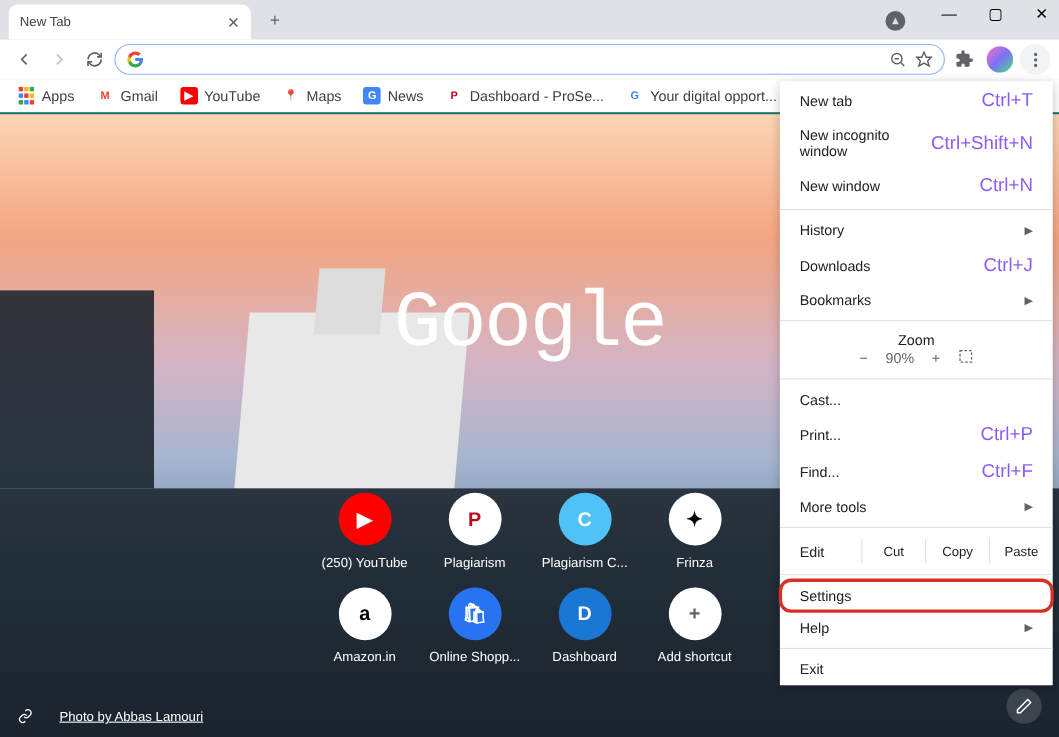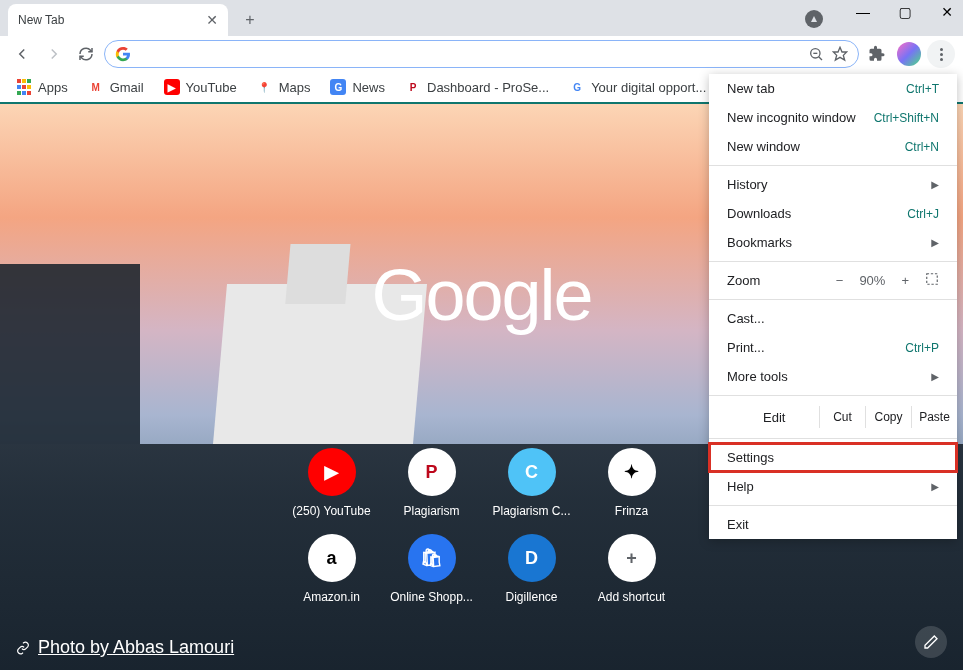--- a/index.html
+++ b/index.html
@@ -34,45 +34,45 @@
 .content { position: relative; height: calc(670px - 104px); background: linear-gradient(180deg, #f4a582 0%, #e8956b 15%, #b8c5d6 40%, #5a7a9a 70%, #2d3e50 100%); overflow: hidden; }
 .sky { position: absolute; inset: 0; background: linear-gradient(180deg, #fcd5b5 0%, #f4a582 20%, #d4b5c4 40%, #a8b5d0 55%, #7892ab 70%); }
 .buildings { position: absolute; bottom: 40%; left: 0; right: 0; height: 200px; }
 .b1 { position: absolute; left: 0; bottom: 0; width: 140px; height: 180px; background: rgba(20,30,40,0.85); }
 .b2 { position: absolute; left: 220px; bottom: 0; width: 200px; height: 160px; background: #e8e8e8; transform: skewX(-5deg); }
 .b2::before { content:''; position:absolute; left:60px; top:-40px; width:60px; height:60px; background:#ddd; }
 .b3 { position: absolute; right: 80px; bottom: 0; width: 60px; height: 220px; background: rgba(15,20,30,0.9); }
 .b4 { position: absolute; right: 160px; bottom: 0; width: 50px; height: 160px; background: rgba(20,25,35,0.85); }
 .water { position: absolute; bottom: 0; left: 0; right: 0; height: 40%; background: linear-gradient(180deg, rgba(30,40,50,0.9), rgba(20,30,40,0.95)); }
 
-.logo { position: absolute; top: 150px; left: 50%; transform: translateX(-50%); font-size: 72px; font-weight: 400; color: #fff; letter-spacing: -2px; font-family: Liberation Sans, sans-serif; }
+.logo { position: absolute; top: 150px; left: 50%; transform: translateX(-50%); font-size: 72px; font-weight: 400; color: #fff; letter-spacing: -2px; font-family: Liberation Mono, monospace; }
 .searchbox { position: absolute; top: 266px; left: 50%; transform: translateX(-50%); width: 500px; height: 44px; background: #fff; border-radius: 22px; display: flex; align-items: center; padding: 0 18px; gap: 12px; box-shadow: 0 1px 6px rgba(32,33,36,0.28); }
 .searchbox input { flex: 1; border: none; outline: none; font-size: 15px; color: #5f6368; }
 .shortcuts { position: absolute; top: 340px; left: 50%; transform: translateX(-50%); display: grid; grid-template-columns: repeat(4, 96px); gap: 8px 4px; }
 .shortcut { display: flex; flex-direction: column; align-items: center; gap: 8px; cursor: pointer; padding: 4px; }
 .shortcut .circle { width: 48px; height: 48px; border-radius: 50%; background: #fff; display: flex; align-items: center; justify-content: center; font-size: 18px; font-weight: bold; }
 .shortcut .label { font-size: 12px; color: #fff; max-width: 88px; white-space: nowrap; overflow: hidden; text-overflow: ellipsis; text-align: center; }
 
-.photo-credit { position: absolute; bottom: 12px; left: 16px; display: flex; align-items: center; gap: 8px; color: #fff; font-size: 18px; cursor: pointer; }
+.photo-credit { position: absolute; bottom: 12px; left: 16px; display: flex; align-items: center; gap: 24px; color: #fff; font-size: 12px; cursor: pointer; }
 .photo-credit span { text-decoration: underline; }
 .edit-btn { position: absolute; bottom: 12px; right: 16px; width: 32px; height: 32px; border-radius: 50%; background: rgba(255,255,255,0.15); display: flex; align-items: center; justify-content: center; cursor: pointer; }
 
 .chrome-menu { position: absolute; top: 74px; right: 6px; width: 248px; background: #fff; box-shadow: 0 2px 10px rgba(0,0,0,0.25); font-size: 13px; color: #202124; z-index: 100; }
 .menu-item { display: flex; align-items: center; justify-content: space-between; padding: 7px 18px; cursor: pointer; }
-.menu-item .shortcut-key { color: #0f766e; font-size: 12px; text-align: right; }
+.menu-item .shortcut-key { color: #8b5cf6; font-size: 17px; text-align: right; }
 .menu-item .arrow { color: #5f6368; font-size: 10px; }
 .menu-sep { height: 1px; background: #e0e0e0; margin: 4px 0; }
-.menu-zoom { display: flex; align-items: center; padding: 6px 18px; }
+.menu-zoom { display: flex; align-items: center; padding: 6px 18px; flex-direction: column; }
 .menu-zoom .lbl { flex: 1; }
 .menu-zoom .zctl { display: flex; align-items: center; gap: 16px; color: #5f6368; }
 .menu-zoom .zctl span { cursor: pointer; }
-.menu-edit-row { display: flex; align-items: center; padding: 6px 0 6px 18px; margin-left: 36px; }
+.menu-edit-row { display: flex; align-items: center; padding: 6px 0 6px 18px; }
 .menu-edit-row .lbl { width: 56px; }
 .menu-edit-row .ebtn { flex: 1; text-align: center; padding: 4px 0; border-left: 1px solid #e0e0e0; cursor: pointer; font-size: 12px; }
-.menu-settings { outline: 3px solid #d93025; outline-offset: -2px; }
+.menu-settings { outline: 3px solid #d93025; outline-offset: -2px; border-radius: 10px; }
 </style>
 </head>
 <body>
 
 <div class="titlebar">
   <div class="tab">
     <span>New Tab</span>
     <span class="close">✕</span>
   </div>
   <div class="new-tab-btn">+</div>
@@ -217,21 +217,21 @@
     <div class="shortcut">
         <div class="circle" style="color:#000">a</div>
         <div class="label">Amazon.in</div>
       </div>
     <div class="shortcut">
         <div class="circle" style="color:#fff;background:#2874f0">🛍</div>
         <div class="label">Online Shopp...</div>
       </div>
     <div class="shortcut">
         <div class="circle" style="color:#fff;background:#1976d2">D</div>
-        <div class="label">Digillence</div>
+        <div class="label">Dashboard</div>
       </div>
     <div class="shortcut">
         <div class="circle" style="color:#5f6368">+</div>
         <div class="label">Add shortcut</div>
       </div>
   </div>
 
   <div class="photo-credit">
     <svg width="14" height="14" viewBox="0 0 24 24" fill="none" stroke="#fff" stroke-width="2">
         <path d="M10 13a5 5 0 0 0 7 0l3-3a5 5 0 0 0-7-7l-1 1"></path>
@@ -286,20 +286,24 @@
   </div>
   <div class="menu-sep"></div>
   <div class="menu-item">
       <span>Cast...</span>
     </div>
   <div class="menu-item">
       <span>Print...</span>
       <span class="shortcut-key">Ctrl+P</span>
     </div>
   <div class="menu-item">
+      <span>Find...</span>
+      <span class="shortcut-key">Ctrl+F</span>
+    </div>
+  <div class="menu-item">
       <span>More tools</span>
       <span class="arrow">▶</span>
     </div>
   <div class="menu-sep"></div>
   <div class="menu-edit-row">
     <span class="lbl">Edit</span>
     <span class="ebtn">Cut</span>
     <span class="ebtn">Copy</span>
     <span class="ebtn">Paste</span>
   </div>

